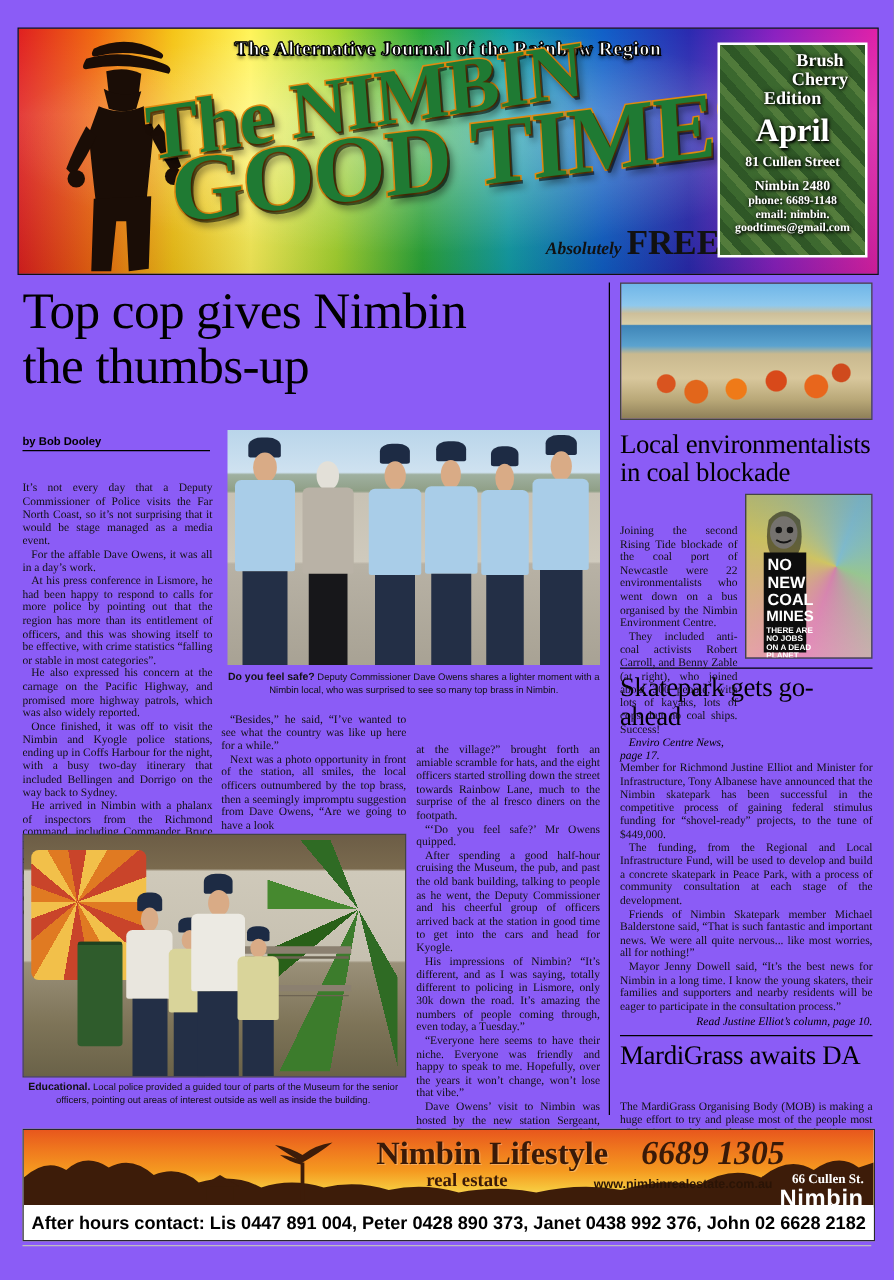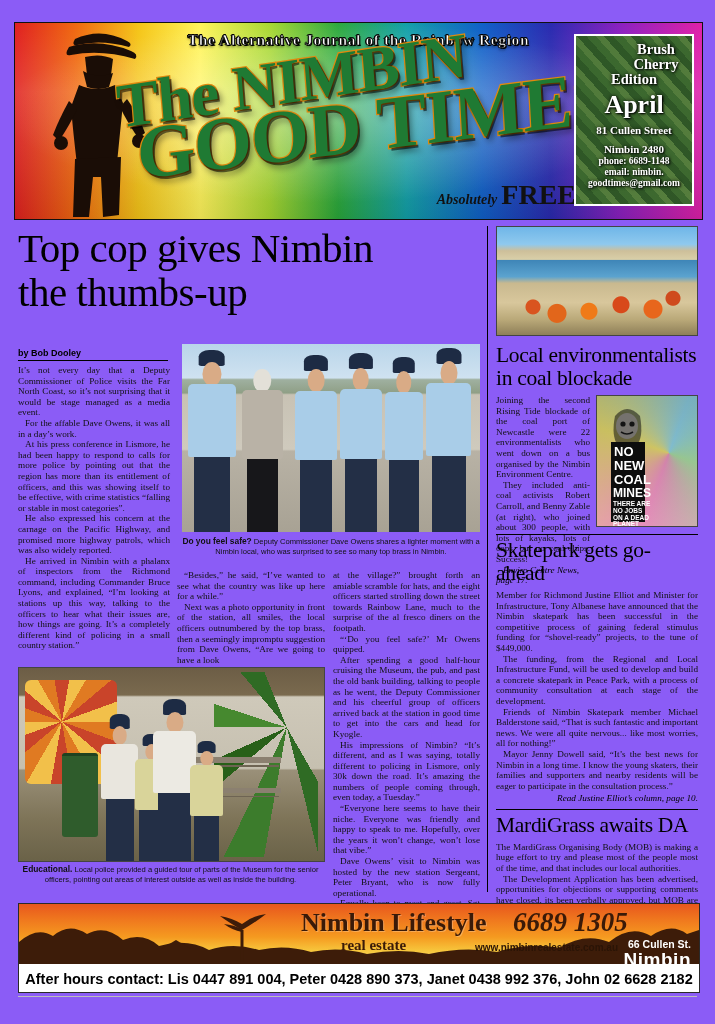--- a/index.html
+++ b/index.html
@@ -156,21 +156,21 @@
   p.body {
     margin: 0;
     font-family: "Liberation Serif", serif;
     font-size: 9.2px;
     line-height: 10.6px;
     text-align: justify;
     text-indent: 7px;
     color: #111;
     hyphens: auto;
   }
-  p.body.first { text-indent: 0; }
+  p.body.first { text-indent: 0; margin-top: 24px; }
 
   .caption {
     font-family: "Liberation Sans", sans-serif;
     font-size: 7.6px;
     line-height: 9.5px;
     text-align: center;
     color: #111;
     margin-top: 3px;
   }
   .caption b { font-size: 8.4px; }
@@ -316,21 +316,21 @@
     color: #3a1a08;
   }
   .ad-url {
     position: absolute; left: 456px; top: 38px;
     font-family: "Liberation Sans", sans-serif;
     font-weight: bold; font-size: 10px;
     color: #2a1406; white-space: nowrap;
   }
   .ad-addr1 {
     position: absolute; right: 8px; top: 34px;
-    font-family: Liberation Sans, sans-serif;
+    font-family: Liberation Serif, serif;
     font-weight: bold; font-size: 10.5px; color: #ffffff;
     text-align: right; white-space: nowrap;
   }
   .ad-addr2 {
     position: absolute; right: 8px; top: 45px;
     font-family: "Liberation Sans", sans-serif;
     font-weight: bold; font-size: 19px; color: #ffffff;
     letter-spacing: 0.5px; text-align: right; white-space: nowrap;
   }
   .ad-bottom {
@@ -448,20 +448,21 @@
         <b>Do you feel safe?</b><span> Deputy Commissioner Dave Owens shares a lighter moment with a Nimbin local, who was surprised to see so many top brass in Nimbin.</span>
       </div>
 
       <div style="position:absolute;left:0;top:108px;width:152px;">
         <div class="byline">by Bob Dooley</div>
         <div style="margin-top:4px;">
           <p class="body first">It’s not every day that a Deputy Commissioner of Police visits the Far North Coast, so it’s not surprising that it would be stage managed as a media event.</p>
           <p class="body">For the affable Dave Owens, it was all in a day’s work.</p>
           <p class="body">At his press conference in Lismore, he had been happy to respond to calls for more police by pointing out that the region has more than its entitlement of officers, and this was showing itself to be effective, with crime statistics “falling or stable in most categories”.</p>
           <p class="body">He also expressed his concern at the carnage on the Pacific Highway, and promised more highway patrols, which was also widely reported.</p>
+          <p class="body">Once finished, it was off to visit the Nimbin and Kyogle police stations, ending up in Coffs Harbour for the night, with a busy two-day itinerary that included Bellingen and Dorrigo on the way back to Sydney.</p>
           <p class="body">He arrived in Nimbin with a phalanx of inspectors from the Richmond command, including Commander Bruce Lyons, and explained, “I’m looking at stations up this way, talking to the officers to hear what their issues are, how things are going. It’s a completely different kind of policing in a small country station.”</p>
         </div>
       </div>
 
       <div style="position:absolute;left:159px;top:344px;width:148px;">
         <p class="body">“Besides,” he said, “I’ve wanted to see what the country was like up here for a while.”</p>
         <p class="body">Next was a photo opportunity in front of the station, all smiles, the local officers outnumbered by the top brass, then a seemingly impromptu suggestion from Dave Owens, “Are we going to have a look</p>
       </div>
 
       <div style="position:absolute;left:315px;top:344px;width:147px;">

